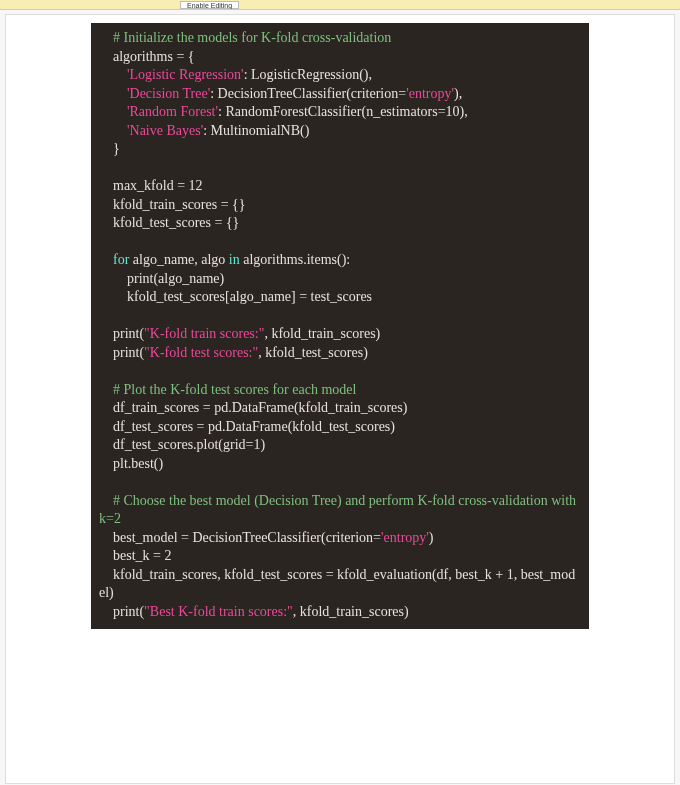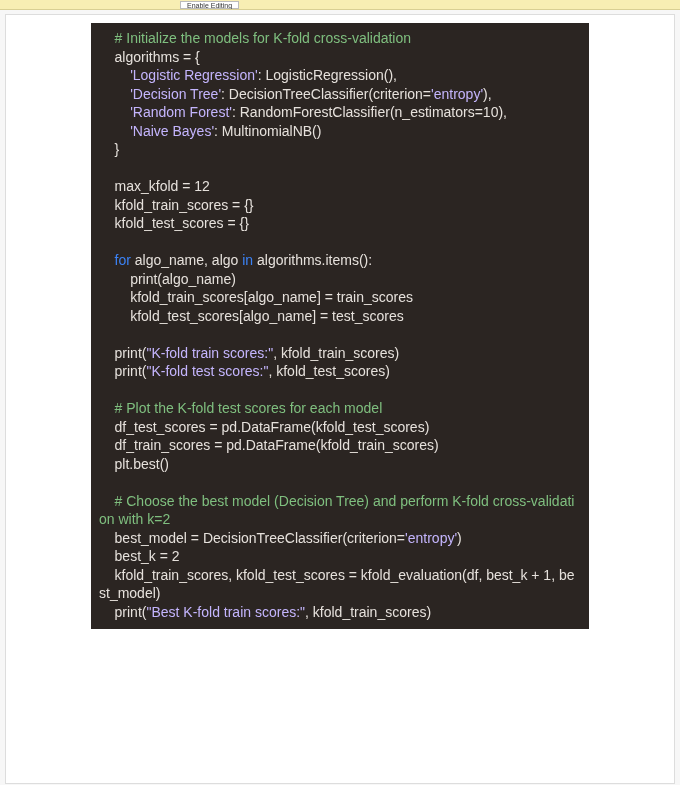--- a/index.html
+++ b/index.html
@@ -30,31 +30,31 @@
     width: 670px;
     margin: 0 auto;
     margin-top: 4px;
     padding: 0;
     min-height: 770px;
   }
   .code-cell {
     background: #2b2522;
     margin: 8px 85px 8px 85px;
     padding: 6px 8px 8px 8px;
-    font-family: Liberation Sans, sans-serif;
+    font-family: Liberation Serif, serif;
     font-size: 14px;
     line-height: 18.5px;
     color: #e6e1dc;
     white-space: pre-wrap;
     word-break: break-all;
     overflow-wrap: break-word;
   }
   .c-comment { color: #7fbf7f; }
-  .c-str     { color: #c4b5fd; }
-  .c-kw      { color: #3b82f6; }
+  .c-str     { color: #ec4899; }
+  .c-kw      { color: #5eead4; }
 </style>
 </head>
 <body>
 
 <div class="warning-bar">
   <button class="warning-btn">Enable Editing</button>
 </div>
 
 <div class="page">
   <div class="code-cell" id="code-cell"><span class="c-comment">    # Initialize the models for K-fold cross-validation
@@ -64,29 +64,29 @@
 </span><span>        </span><span class="c-str">'Random Forest'</span><span>: RandomForestClassifier(n_estimators=10),
 </span><span>        </span><span class="c-str">'Naive Bayes'</span><span>: MultinomialNB()
 </span><span>    }
 </span><span>
 </span><span>    max_kfold = 12
 </span><span>    kfold_train_scores = {}
 </span><span>    kfold_test_scores = {}
 </span><span>
 </span><span>    </span><span class="c-kw">for</span><span> algo_name, algo </span><span class="c-kw">in</span><span> algorithms.items():
 </span><span>        print(algo_name)
-</span><span>        kfold_train_scores[algo_name] = train_scores
 </span><span>        kfold_test_scores[algo_name] = test_scores
 </span><span>
 </span><span>    print(</span><span class="c-str">"K-fold train scores:"</span><span>, kfold_train_scores)
 </span><span>    print(</span><span class="c-str">"K-fold test scores:"</span><span>, kfold_test_scores)
 </span><span>
 </span><span class="c-comment">    # Plot the K-fold test scores for each model
+</span><span>    df_train_scores = pd.DataFrame(kfold_train_scores)
 </span><span>    df_test_scores = pd.DataFrame(kfold_test_scores)
-</span><span>    df_train_scores = pd.DataFrame(kfold_train_scores)
+</span><span>    df_test_scores.plot(grid=1)
 </span><span>    plt.best()
 </span><span>
 </span><span class="c-comment">    # Choose the best model (Decision Tree) and perform K-fold cross-validation with k=2
 </span><span>    best_model = DecisionTreeClassifier(criterion=</span><span class="c-str">'entropy'</span><span>)
 </span><span>    best_k = 2
 </span><span>    kfold_train_scores, kfold_test_scores = kfold_evaluation(df, best_k + 1, best_model)
 </span><span>    print(</span><span class="c-str">"Best K-fold train scores:"</span><span>, kfold_train_scores)</span></div>
 </div>
 
 </body></html>

